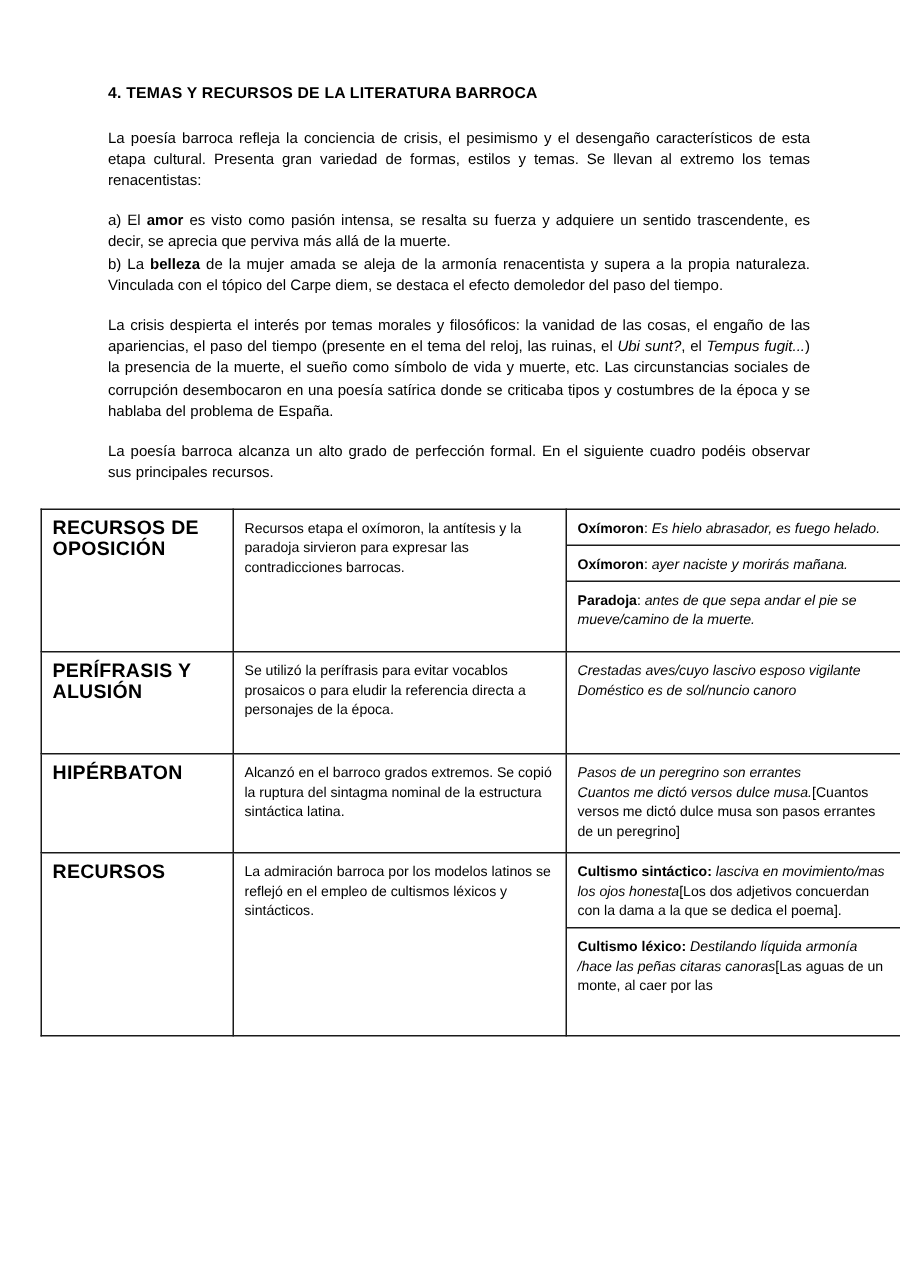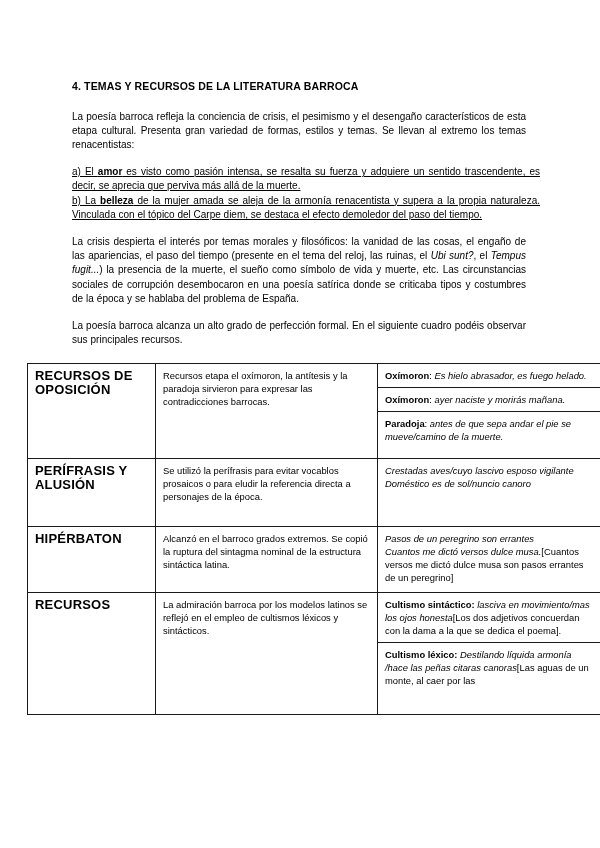--- a/index.html
+++ b/index.html
@@ -12,42 +12,41 @@
     background: #ffffff;
     font-family: "Liberation Sans", sans-serif;
     color: #000000;
     overflow: hidden;
   }
   .page {
     position: relative;
     width: 600px;
     height: 848px;
     box-sizing: border-box;
-    padding: 80px 60px 0 72px;
+    padding: 56px 60px 0 72px;
   }
   .doc-title {
     font-size: 10.5px;
     font-weight: bold;
     letter-spacing: 0.15px;
     margin: 0 0 17px 0;
     line-height: 1.2;
   }
   p.body-par {
     font-size: 10px;
     line-height: 14.2px;
     text-align: justify;
-    margin: 0 14px 13px 0;
+    margin: 0 0 13px 0;
     word-spacing: 0.2px;
   }
   p.tight {
     margin-bottom: 0;
   }
   .list-block {
     margin: 0 0 13px 0;
-    text-decoration: underline;
   }
   .list-block p {
     font-size: 10px;
     line-height: 14.2px;
     text-align: justify;
     margin: 0;
   }
   b, .b { font-weight: bold; }
   i, .i { font-style: italic; }
 

